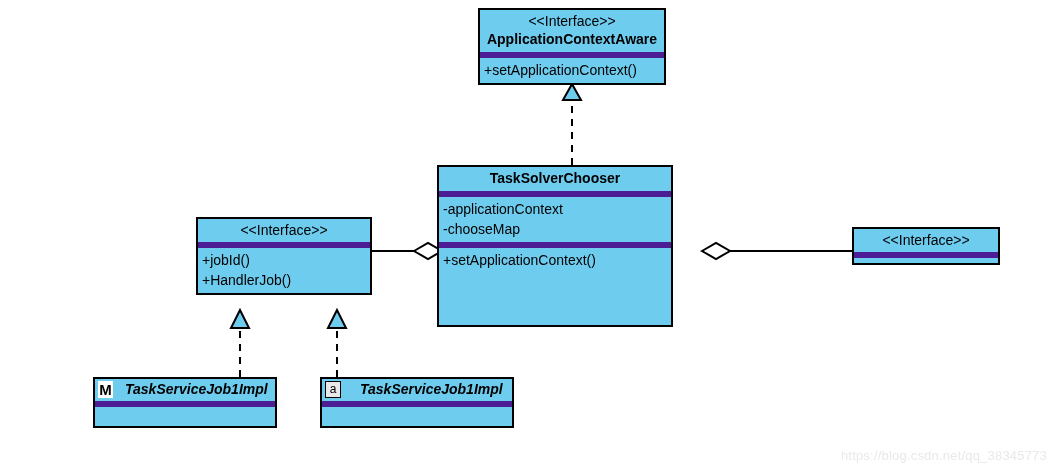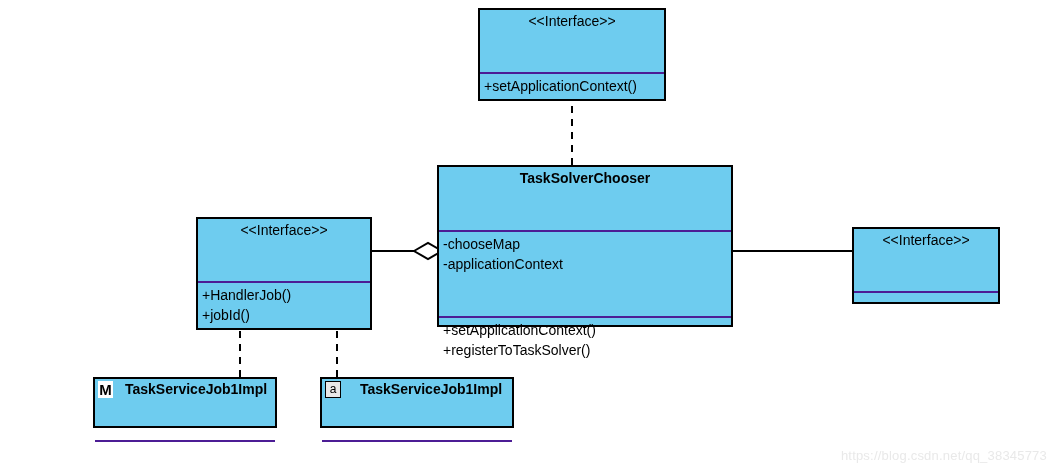--- a/index.html
+++ b/index.html
@@ -25,29 +25,28 @@
   }
   
   .uml-box {
     position: absolute;
     box-sizing: border-box;
     background: #6ECCEF;
     border: 2px solid #000000;
     display: flex;
     flex-direction: column;
     z-index: 5;
-    gap: 39px;
   }
   .compartment {
     box-sizing: border-box;
     padding: 2px 4px 3px 4px;
     position: relative;
   }
   .compartment + .compartment {
-    border-top: 2px solid #4c1d95;
+    border-top: 6px solid #4c1d95;
   }
   .stereotype {
     text-align: center;
     font-size: 14px;
     line-height: 18px;
     color: #000000;
     white-space: nowrap;
   }
   .cls-name {
     text-align: center;
@@ -58,20 +57,21 @@
     white-space: nowrap;
   }
   .cls-name-left {
     text-align: left;
     font-weight: bold;
     font-size: 14px;
     line-height: 19px;
     color: #000000;
     white-space: nowrap;
     padding-left: 26px;
+    font-style: italic;
   }
   .member {
     text-align: left;
     font-size: 14px;
     line-height: 20px;
     color: #000000;
     white-space: nowrap;
   }
   .grow { flex: 1 1 auto; }
 
@@ -100,21 +100,21 @@
   }
   .badge.badge-a {
     background: #e8e8e8;
     font-size: 12px;
     font-weight: normal;
     line-height: 15px;
   }
 
   
   #box-aca   { left: 478px; top: 8px;   width: 188px; }
-  #box-tsc   { left: 437px; top: 165px; width: 296px; height: 162px; }
+  #box-tsc   { left: 437px; top: 165px; width: 236px; height: 162px; }
   #box-ts    { left: 196px; top: 217px; width: 176px; }
   #box-ac    { left: 852px; top: 227px; width: 148px; }
   #box-impl1 { left: 93px;  top: 377px; width: 184px; height: 51px; }
   #box-impl2 { left: 320px; top: 377px; width: 194px; height: 51px; }
 
   
   #watermark {
     position: absolute;
     right: 8px;
     bottom: 6px;
@@ -154,47 +154,47 @@
 
     <g>
       <line x1="337" y1="377" x2="337" y2="331" stroke="#000000" stroke-width="2" stroke-dasharray="7,6"></line>
       <polygon points="337,310 328,328 346,328" fill="#6ECCEF" stroke="#000000" stroke-width="2"></polygon>
     </g>
   </svg>
 
   <div class="uml-box" id="box-aca">
     <div class="compartment">
       <div class="stereotype">&lt;&lt;Interface&gt;&gt;</div>
+      <div class="cls-name">ApplicationContextAware</div>
     </div>
     <div class="compartment">
       <div class="member">+setApplicationContext()</div>
     </div>
   </div>
 
   <div class="uml-box" id="box-tsc">
     <div class="compartment">
       <div class="cls-name">TaskSolverChooser</div>
     </div>
     <div class="compartment">
+      <div class="member">-applicationContext</div>
       <div class="member">-chooseMap</div>
-      <div class="member">-applicationContext</div>
     </div>
     <div class="compartment grow">
       <div class="member">+setApplicationContext()</div>
-      <div class="member">+registerToTaskSolver()</div>
     </div>
   </div>
 
   <div class="uml-box" id="box-ts">
     <div class="compartment">
       <div class="stereotype">&lt;&lt;Interface&gt;&gt;</div>
     </div>
     <div class="compartment">
+      <div class="member">+jobId()</div>
       <div class="member">+HandlerJob()</div>
-      <div class="member">+jobId()</div>
     </div>
   </div>
 
   <div class="uml-box" id="box-ac">
     <div class="compartment">
       <div class="stereotype">&lt;&lt;Interface&gt;&gt;</div>
     </div>
     <div class="compartment" style="height:11px;"></div>
   </div>
 

